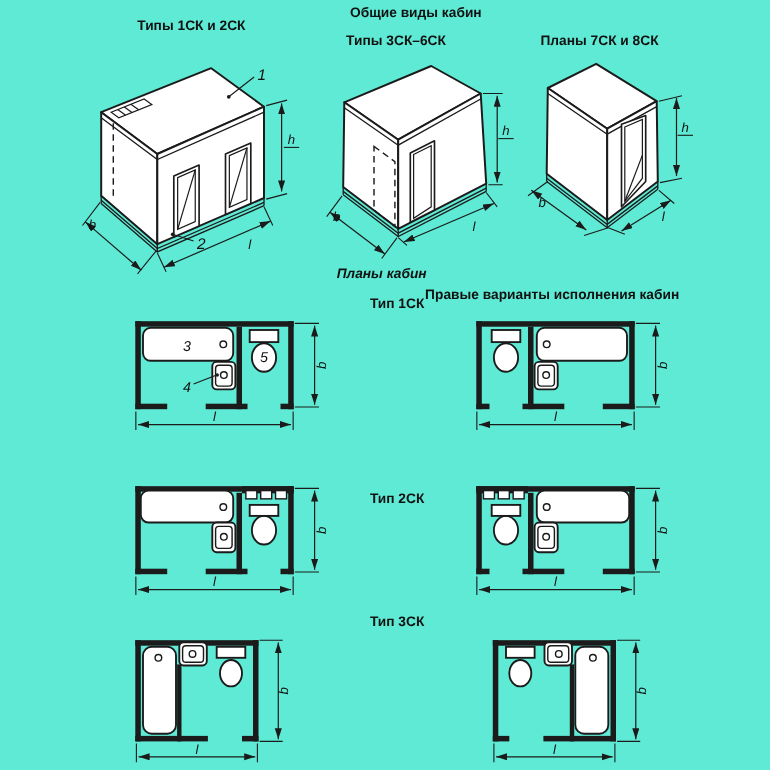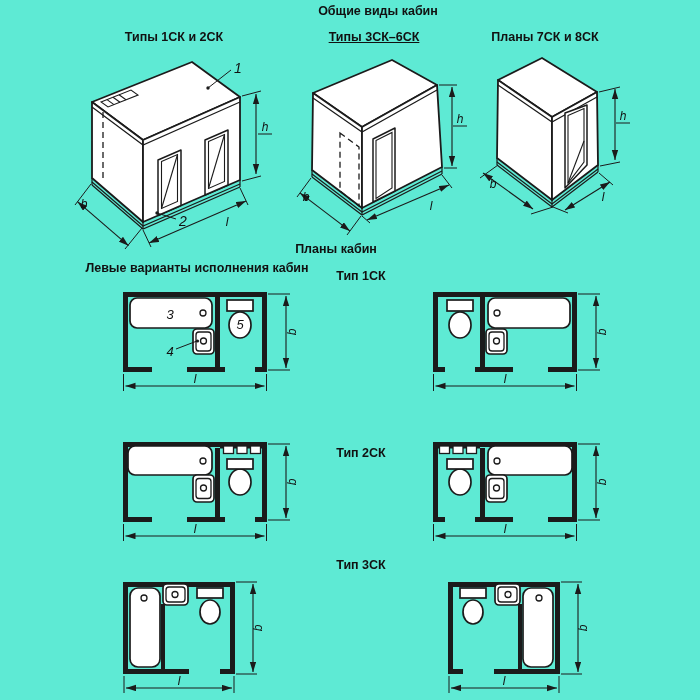--- a/index.html
+++ b/index.html
@@ -23,25 +23,25 @@
   .ctext2 { font:italic 13px "Liberation Sans",sans-serif; fill:#111; }
   .mid { text-anchor:middle; }
   .dot { fill:#1b1b1b; stroke:none; }
 </style>
 </head>
 <body>
 
 <div class="page">
 
   <div class="clabel" style="left:378px; top:4px;">Общие виды кабин</div>
-  <div class="clabel" style="left:174px; top:30px;">Типы 1СК и 2СК</div>
-  <div class="clabel" style="left:374px; top:30px;text-decoration:underline;">Типы 3СК–6СК</div>
+  <div class="clabel" style="left:174px; top:16px;">Типы 1СК и 2СК</div>
+  <div class="clabel" style="left:360px; top:30px;">Типы 3СК–6СК</div>
   <div class="clabel" style="left:545px; top:30px;">Планы 7СК и 8СК</div>
-  <div class="clabel" style="left:336px; top:242px;">Планы кабин</div>
-  <div class="clabel" style="left:197px; top:261px;">Левые варианты исполнения кабин</div>
+  <div class="clabel" style="left:347px; top:242px;font-style:italic;">Планы кабин</div>
+  <div class="clabel" style="left:502px; top:261px;">Правые варианты исполнения кабин</div>
   <div class="clabel" style="left:361px; top:269px;text-align:right;">Тип 1СК</div>
   <div class="clabel" style="left:361px; top:446px;">Тип 2СК</div>
   <div class="clabel" style="left:361px; top:558px;text-align:right;">Тип 3СК</div>
 
   <svg style="left:55px; top:50px;" width="222" height="200" viewBox="0 0 222 200">
     <defs>
       <marker id="m1" markerUnits="userSpaceOnUse" markerWidth="11" markerHeight="7" refX="10" refY="3.2" orient="auto-start-reverse">
         <path d="M0,0 L10,3.2 L0,6.4 Z" fill="#1b1b1b"></path>
       </marker>
     </defs>

